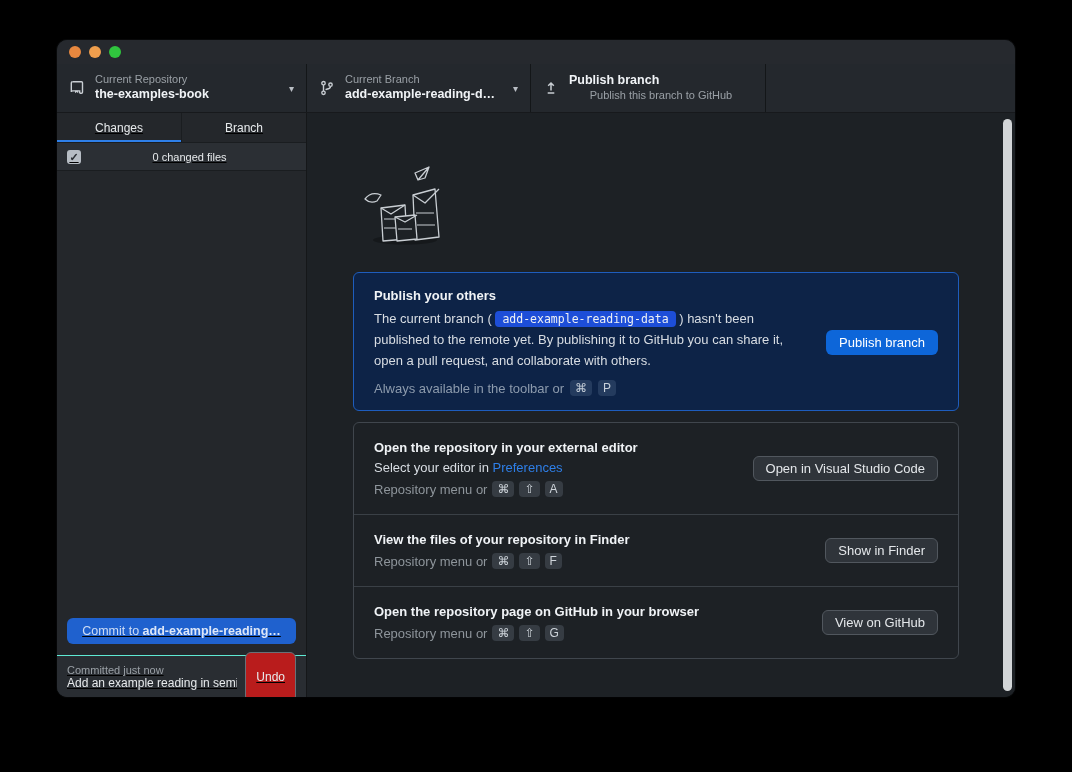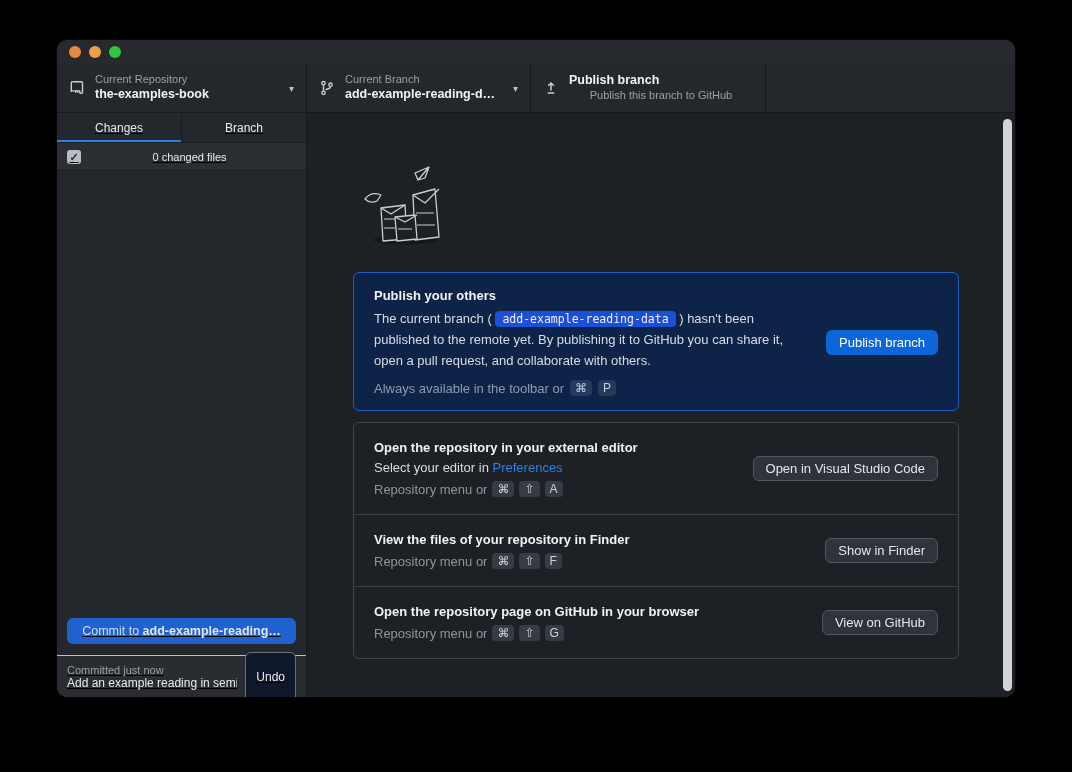--- a/index.html
+++ b/index.html
@@ -66,21 +66,21 @@
   .commit-btn { margin:11px 10px 11px 10px; height:26px; border:none; border-radius:6px;
     background:#1f61ce; color:rgba(255,255,255,0.78); font-size:12.5px; cursor:pointer;
     font-family:"Liberation Sans", sans-serif; display:block;
     width:calc(100% - 20px); white-space:nowrap; overflow:hidden; }
   .commit-btn b { color:rgba(255,255,255,0.85); }
   .undo-row { border-top:1px solid #5eead4; background:#292d32; flex:0 0 auto;
     display:flex; align-items:center; padding:6px 10px; gap:8px; height:42px; }
   .undo-texts { flex:1; min-width:0; }
   .undo-status { font-size:11px; color:#9aa0a6; }
   .undo-message { font-size:12px; color:#e7eaec; white-space:nowrap; overflow:hidden; }
-  .undo-btn { background:#0f172a; color:#e7eaec; border:1px solid #6a7077;
+  .undo-btn { background:#b91c1c; color:#e7eaec; border:1px solid #6a7077;
     border-radius:6px; font-size:12px; padding:17px 10px; cursor:pointer;
     font-family:"Liberation Sans", sans-serif; flex:0 0 auto; }
   
   .main { flex:1; background:#1d2125; position:relative; min-width:0;
     padding:46px 56px 0 46px; }
   .main-header { display:flex; justify-content:space-between; align-items:flex-start; }
   .main-title { font-size:28px; font-weight:300; color:#f4f6f8; letter-spacing:0.2px; }
   .main-sub { margin-top:10px; font-size:13px; line-height:1.4; color:#d2d7db;
     max-width:515px; }
   .illustration { flex:0 0 auto; margin-top:4px; margin-right:4px; }

